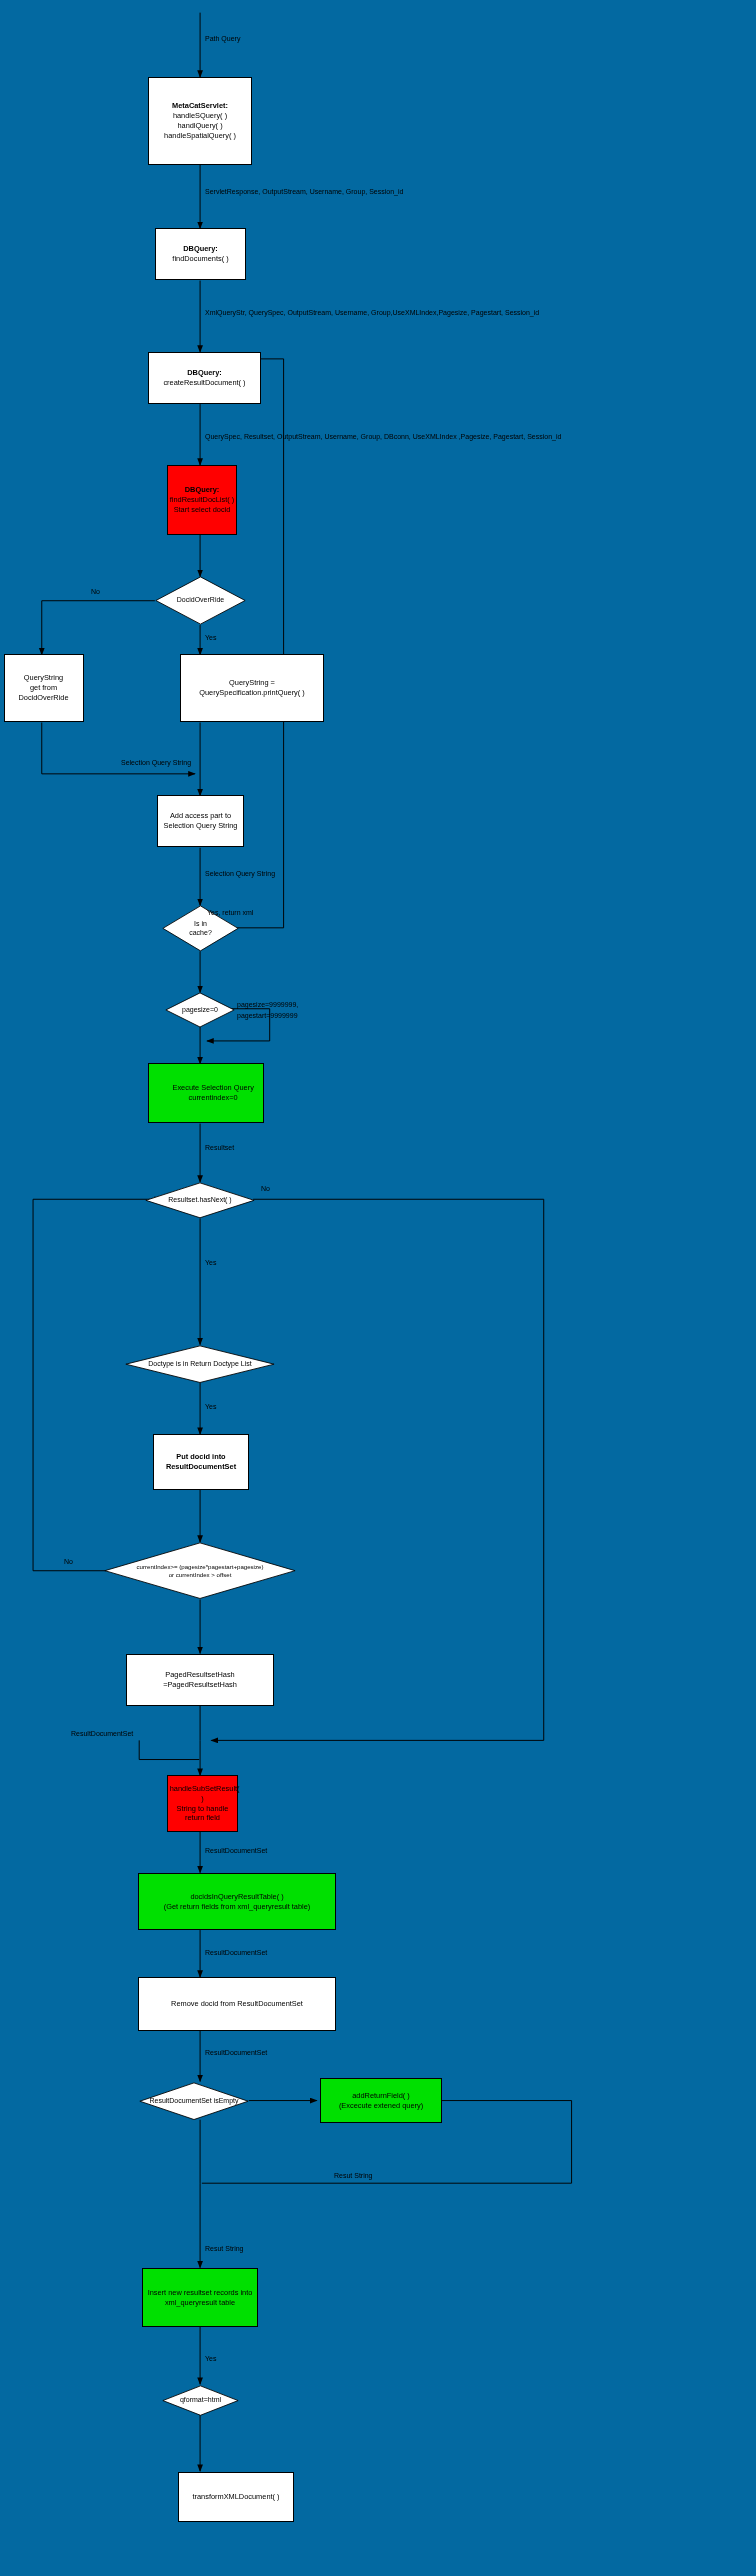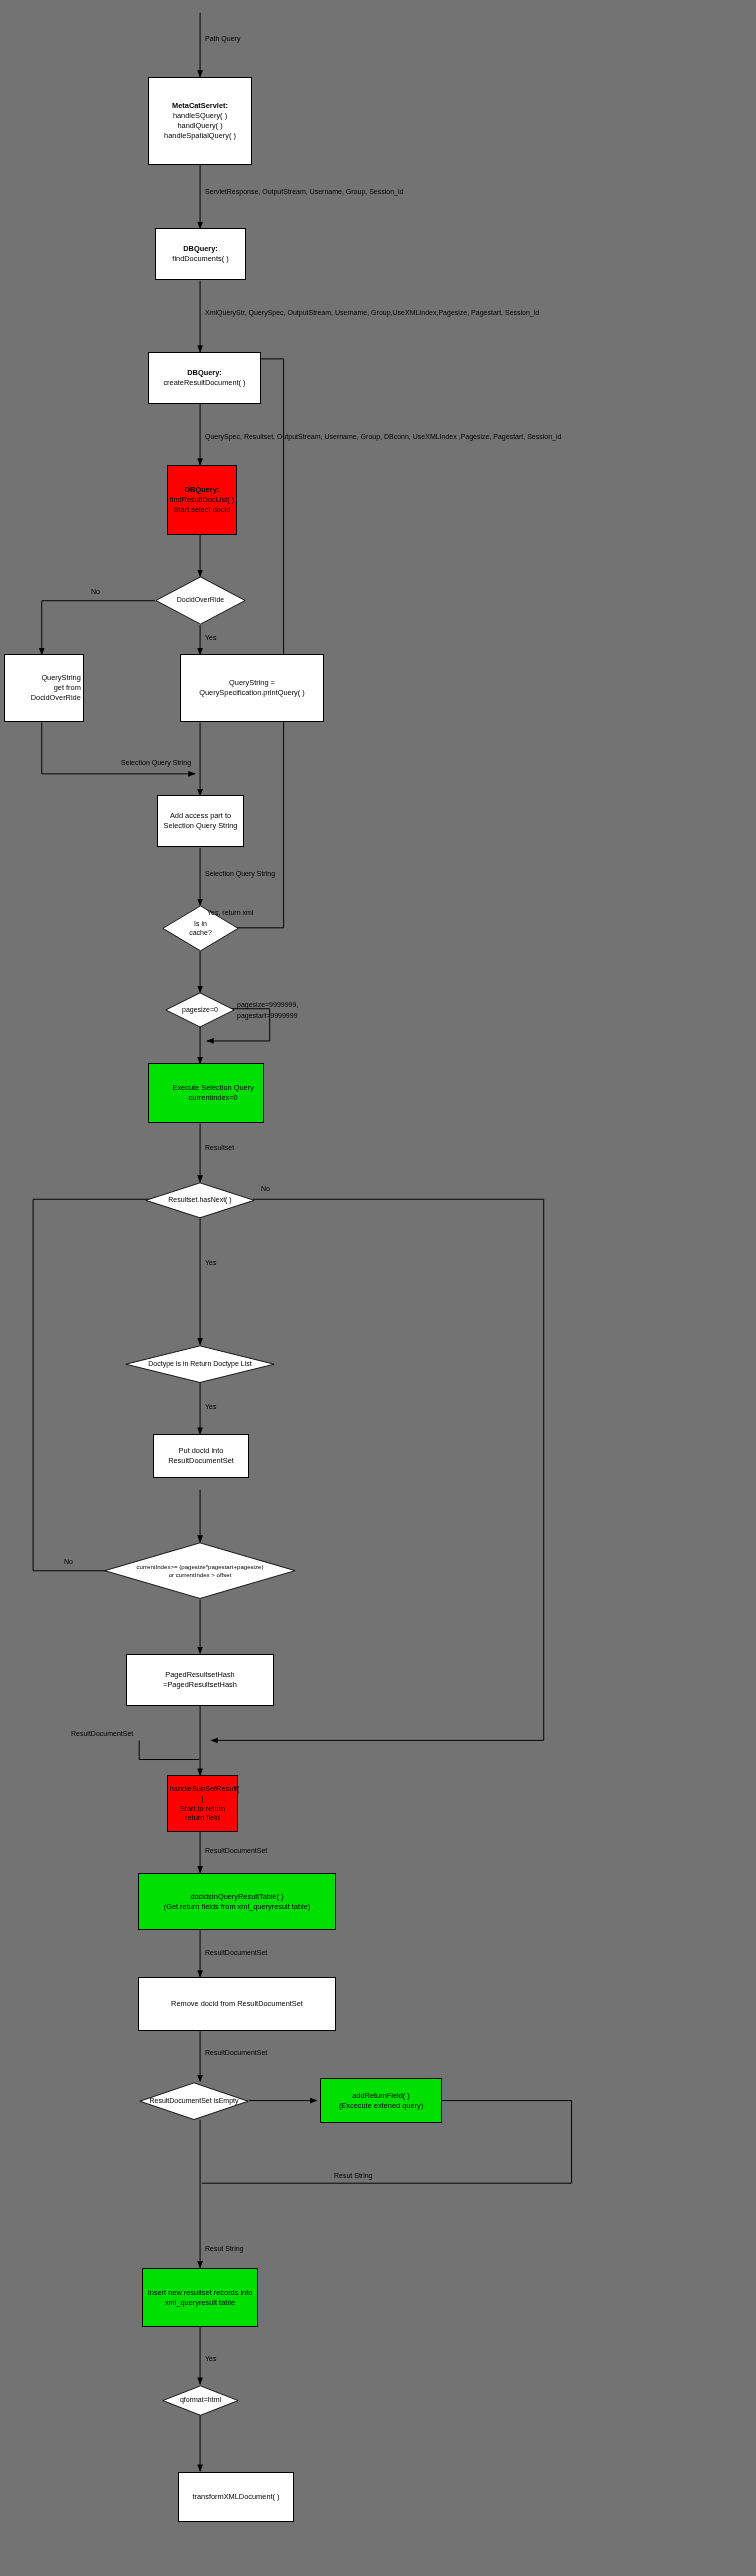--- a/index.html
+++ b/index.html
@@ -1,17 +1,17 @@
 <!DOCTYPE html>
 <html style="font-size:14px"><head>
 <meta charset="utf-8">
 <style>
   html,body{margin:0;padding:0;background:#ffffff;}
   body{font-family:"Liberation Sans",sans-serif;color:#000;}
-  #canvas{position:relative;width:756px;height:2576px;background:#737373;overflow:hidden;}
+  #canvas{position:relative;width:756px;height:2576px;background:#0369a1;overflow:hidden;}
   .node{position:absolute;box-sizing:border-box;border:0.9px solid #000;background:#fff;
         display:flex;align-items:center;justify-content:center;text-align:center;
         font-size:7.4px;line-height:1.35;padding:1.7px;}
   .node.bold-first .t1{font-weight:bold;}
   .node .inner{width:100%;}
   .node.red{background:#ff0000;border-color:#000;}
   .node.green{background:#00e000;border-color:#000;}
   .diamond{position:absolute;display:flex;align-items:center;justify-content:center;
            text-align:center;font-size:7px;line-height:1.2;}
   .diamond .dshape{position:absolute;inset:0;}
@@ -123,21 +123,21 @@
   </div>
 
   <div class="node red bold-first" style="left:167px;top:465px;width:70px;height:70px;">
     <div class="inner">
       <div class="t1">DBQuery:</div>
       <div>findResultDocList( )</div>
       <div>Start select docid</div>
     </div>
   </div>
 
-  <div class="node" style="left:3.5px;top:654px;width:80px;height:68px;text-align:right;">
+  <div class="node" style="left:3.5px;top:654px;width:80px;height:68px;">
     <div class="inner">
       <div>QueryString</div>
       <div>get from</div>
       <div>DocidOverRide</div>
     </div>
   </div>
 
   <div class="node" style="left:136px;top:654px;width:144px;height:68px;margin-left:44px;">
     <div class="inner">
       <div>QueryString =</div>
@@ -152,37 +152,37 @@
     </div>
   </div>
 
   <div class="node green" style="left:148px;top:1063px;width:116px;height:60px;padding-left:16px;">
     <div class="inner">
       <div>Execute Selection Query</div>
       <div>currentindex=0</div>
     </div>
   </div>
 
-  <div class="node" style="left:153px;top:1434px;width:96px;height:44px;">
+  <div class="node" style="left:153px;top:1434px;width:96px;height:56px;font-weight:bold;">
     <div class="inner">
       <div>Put docid into</div>
       <div>ResultDocumentSet</div>
     </div>
   </div>
 
   <div class="node" style="left:126px;top:1654px;width:148px;height:52px;">
     <div class="inner">
       <div>PagedResultsetHash =PagedResultsetHash</div>
     </div>
   </div>
 
   <div class="node red" style="left:167px;top:1775px;width:71px;height:57px;">
     <div class="inner">
       <div>handleSubSetResult( )</div>
-      <div>Start to return return field</div>
+      <div>String to handle return field</div>
     </div>
   </div>
 
   <div class="node green" style="left:138px;top:1873px;width:198px;height:57px;">
     <div class="inner">
       <div>docidsInQueryResultTable( )</div>
       <div>(Get return fields from xml_queryresult table)</div>
     </div>
   </div>
 

